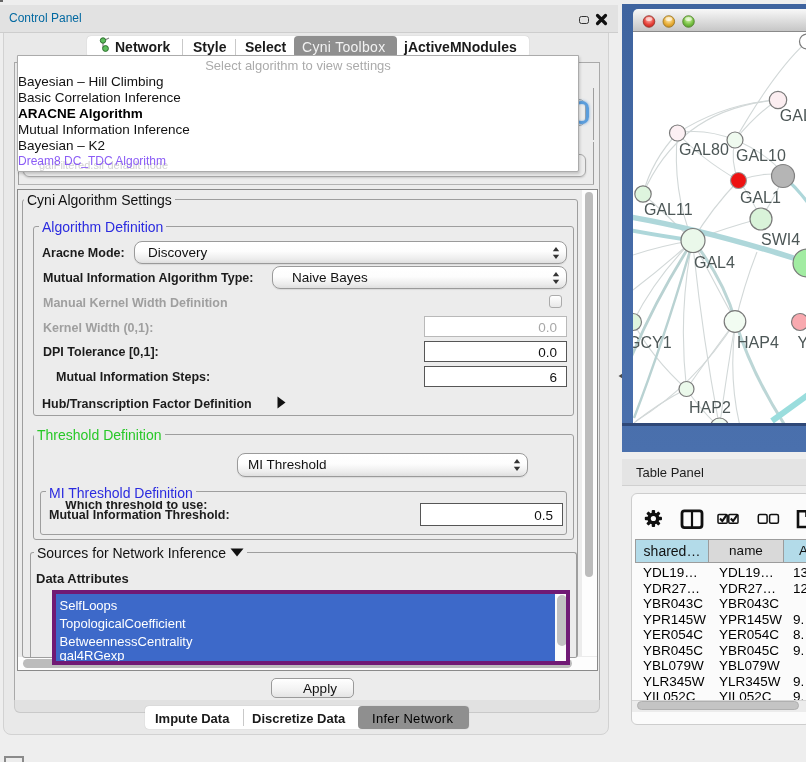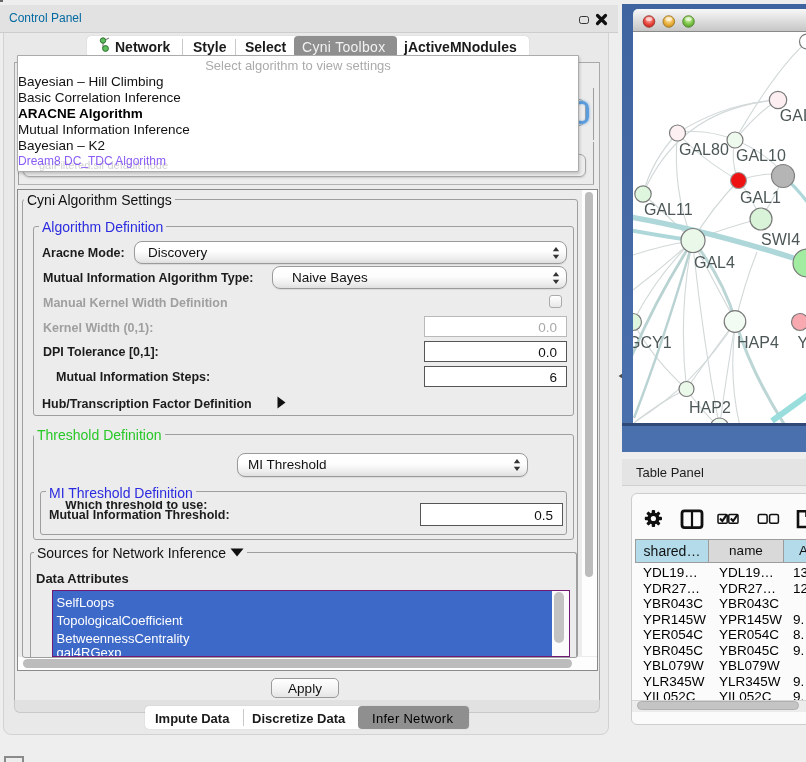--- a/index.html
+++ b/index.html
@@ -134,31 +134,31 @@
   <div class="field" style="left:420px;top:503px;width:143px;height:23px;box-sizing:border-box;">
       <span class="ft" style="top:4px;">0.5</span>
     </div>
 
   <div class="gbox" style="left:30px;top:552px;width:545px;height:104px;border-bottom:none;border-radius:3px 3px 0 0;"></div>
   <div class="gtitle" style="left:34px;top:545px;">Sources for Network Inference <svg width="14" height="9" viewBox="0 0 14 9" style="display:inline-block;margin-bottom:1px;">
         <path d="M0.5 0.5 L13.5 0.5 L7 8.5 Z" fill="#111"></path>
       </svg></div>
   <div class="lbl" style="position:absolute;left:36px;top:570.5px;font-size:13px;">Data Attributes</div>
 
-  <div class="abs" style="left:52px;top:590px;width:518px;height:67px;background:#ffffff;border:1px solid #701a75;box-sizing:border-box;overflow:hidden;">
+  <div class="abs" style="left:52px;top:590px;width:518px;height:75px;background:#ffffff;border:4px solid #701a75;box-sizing:border-box;overflow:hidden;">
     <div class="abs" style="left:0;top:0;width:499px;height:67px;background:#3d69c9;"></div>
     <div class="abs" style="left:3.5px;top:4px;font-size:13px;color:#ffffff;">SelfLoops</div>
     <div class="abs" style="left:3.5px;top:22px;font-size:13px;color:#ffffff;">TopologicalCoefficient</div>
     <div class="abs" style="left:3.5px;top:39.5px;font-size:13px;color:#ffffff;">BetweennessCentrality</div>
     <div class="abs" style="left:3.5px;top:54px;font-size:13px;color:#ffffff;">gal4RGexp</div>
     <div class="abs" style="left:499px;top:0;width:17px;height:67px;background:#fbfbfb;"></div>
     <div class="abs" style="left:501px;top:1px;width:10px;height:51px;background:#c2c2c2;border-radius:5px;"></div>
   </div>
 
-  <div class="abs" style="left:271px;top:678px;width:66px;height:18px;border:1px solid #9a9a9a;border-radius:5px;background:linear-gradient(#ffffff,#f2f2f2 60%,#e4e4e4);text-align:center;">
+  <div class="abs" style="left:271px;top:678px;width:66px;height:18px;border:1px solid #9a9a9a;border-radius:5px;background:linear-gradient(#ffffff,#f2f2f2 60%,#e4e4e4);text-align:center;padding-left:15px;">
     <span style="font-size:13.5px;color:#111;line-height:17px;">Apply</span>
   </div>
 
   <div class="abs" style="left:145px;top:706px;width:324px;height:23px;background:#ffffff;border-radius:4px;box-shadow:0 0 1px rgba(0,0,0,0.25);"></div>
   <div class="abs" style="left:243px;top:709px;width:1px;height:17px;background:#c9c9c9;"></div>
   <div class="abs" style="left:358px;top:706px;width:111px;height:23px;background:#8f8f8f;border-radius:4px;"></div>
   <div class="abs" style="left:155px;top:711px;font-size:13px;font-weight:bold;color:#1a1a1a;">Impute Data</div>
   <div class="abs" style="left:252px;top:711px;font-size:13px;font-weight:bold;color:#1a1a1a;">Discretize Data</div>
   <div class="abs" style="left:372px;top:711px;font-size:13px;color:#000000;letter-spacing:0.3px;">Infer Network</div>
 

